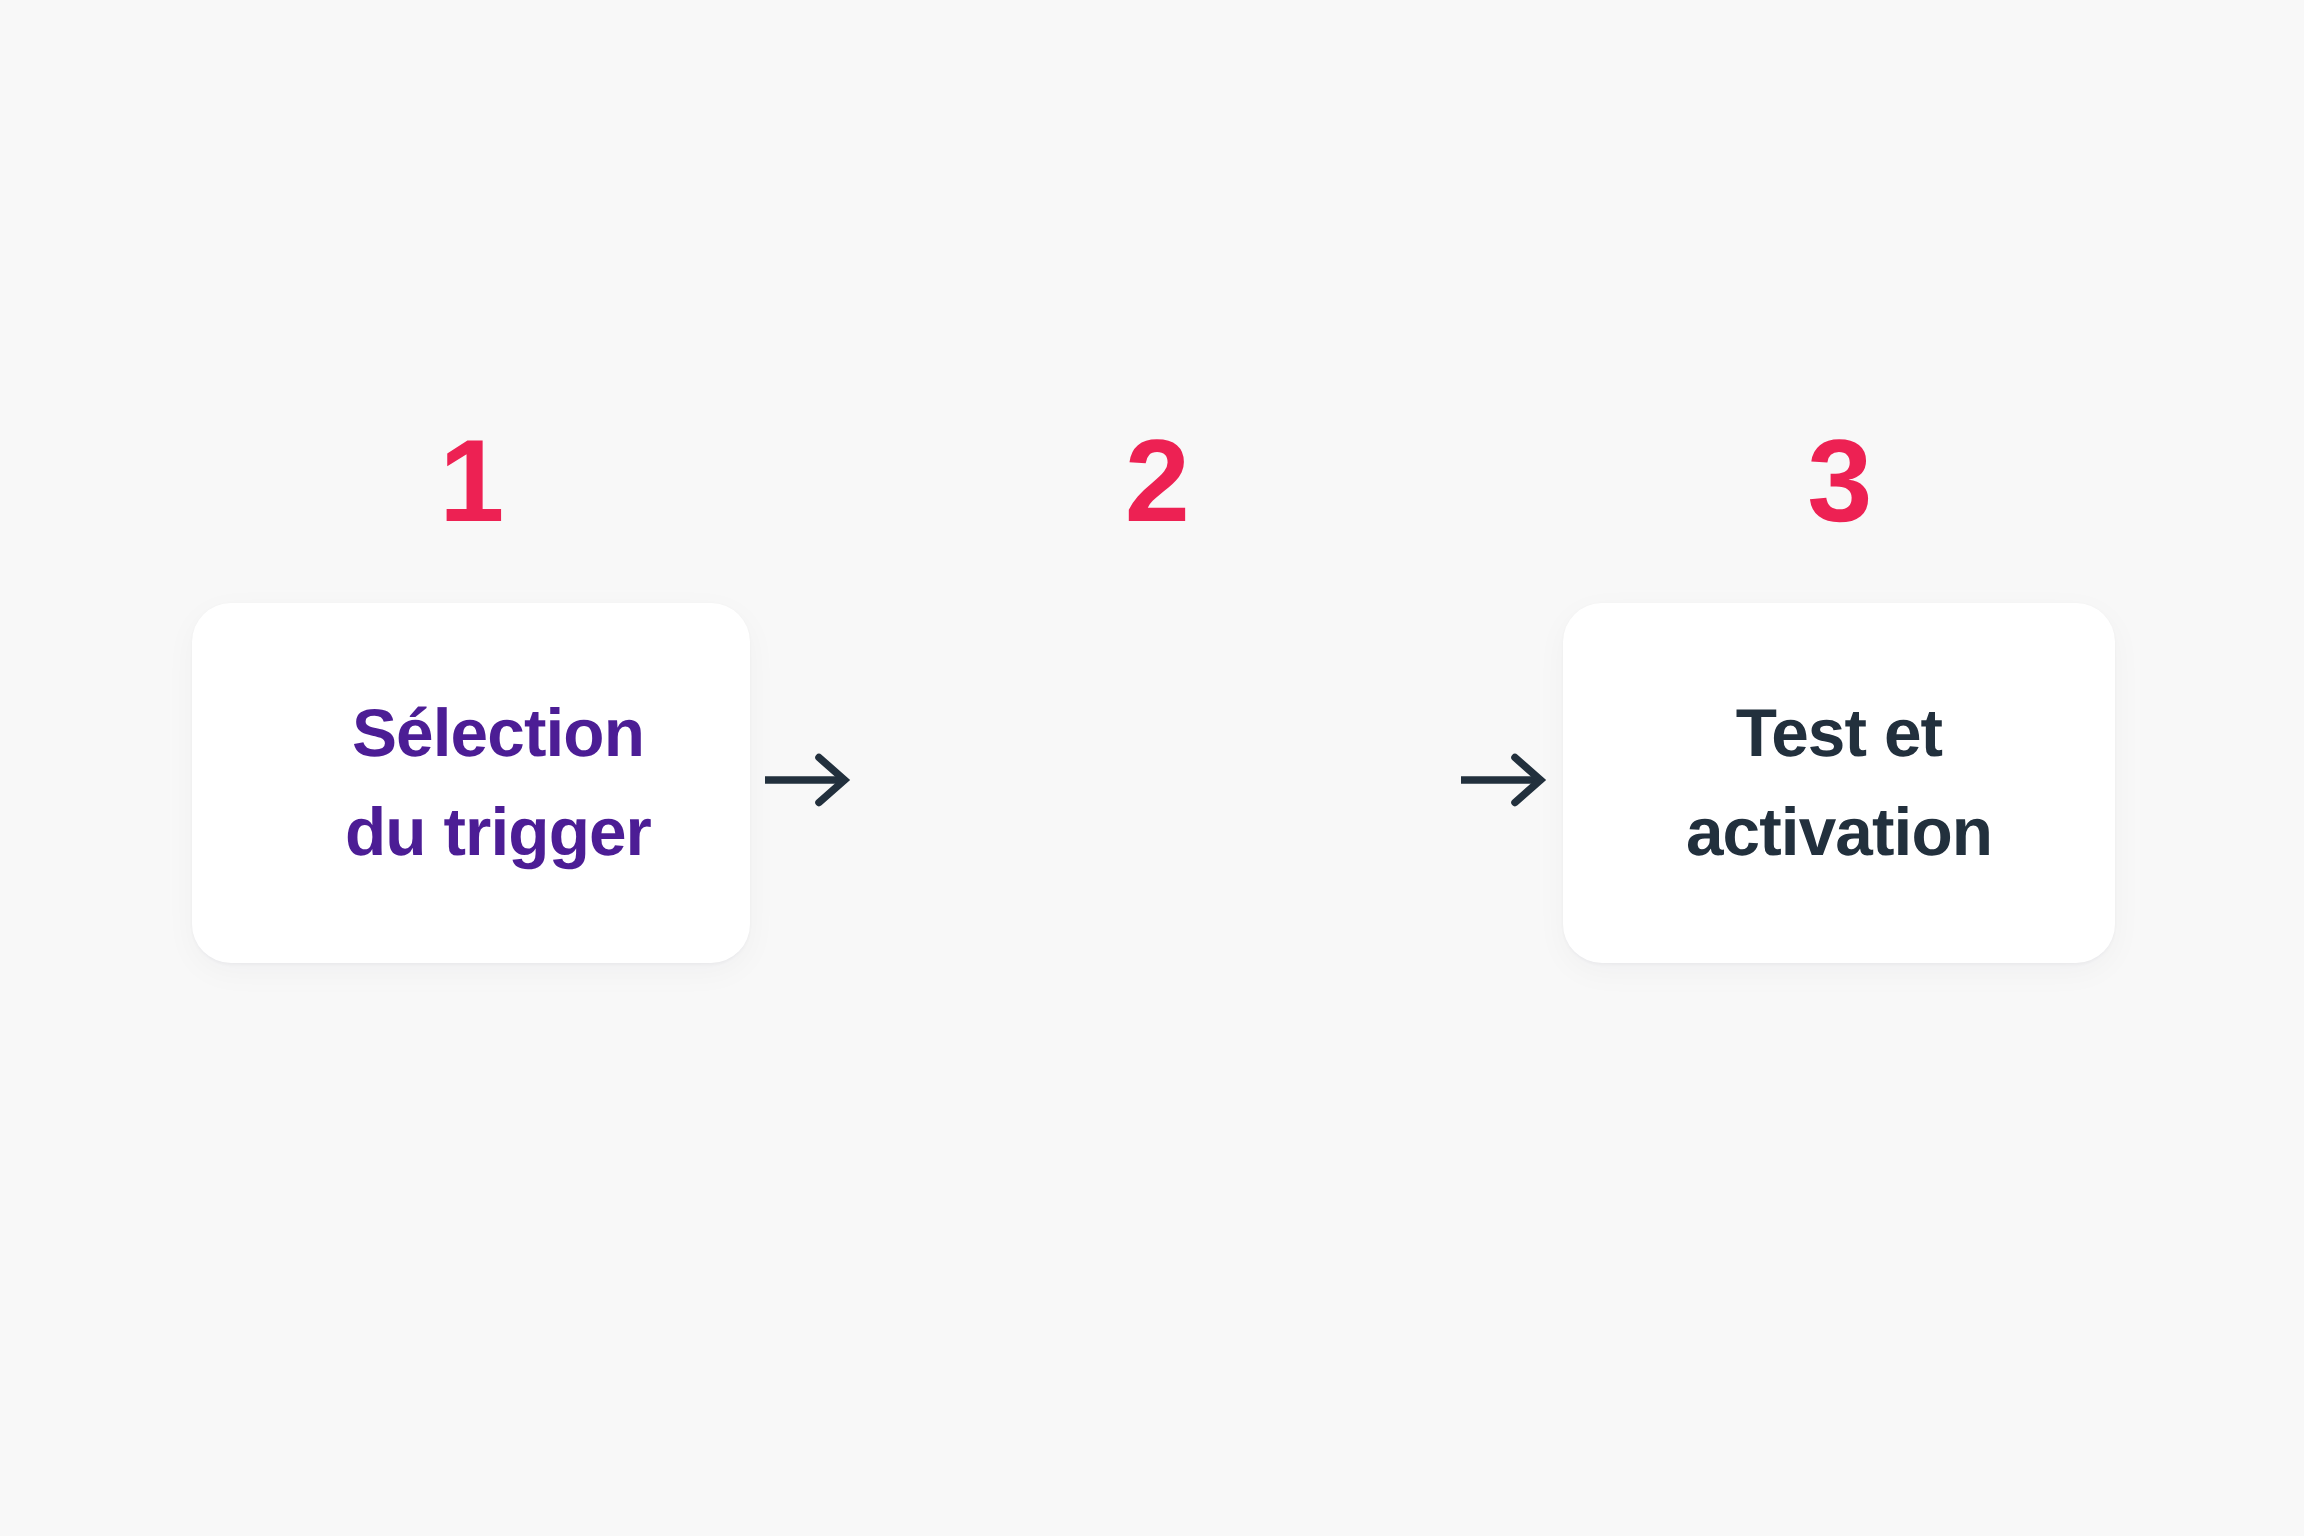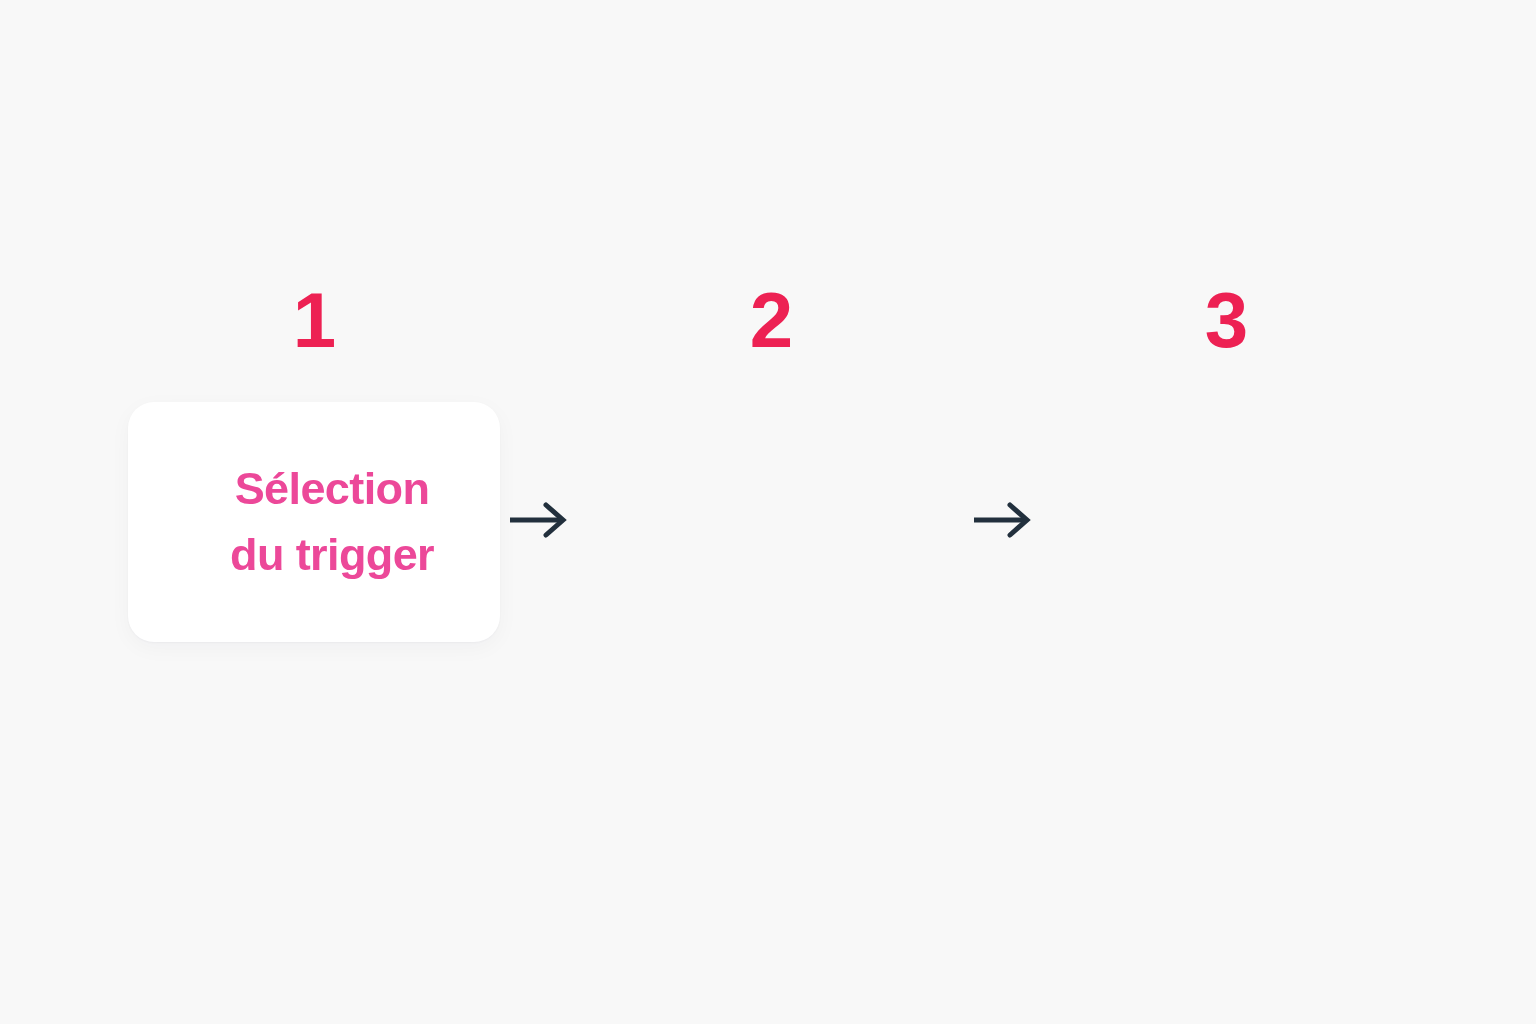--- a/index.html
+++ b/index.html
@@ -96,21 +96,21 @@
 </head>
 <body style="background: rgb(248, 248, 248);">
 
 <div class="stage">
 
   <div class="flow">
 
     <div class="step step-1">
       <div class="step-number" style="color: rgb(237, 33, 83);">1</div>
       <div class="step-card" style="background: rgb(255, 255, 255);">
-        <div class="step-card-label" style="color: #ec4899; margin-left: 36px;">Sélection
+        <div class="step-card-label" style="color: #4c1d95; margin-left: 36px;">Sélection
 du trigger</div>
       </div>
     </div>
 
     <div class="connector">
       <span>
         <svg width="62" height="40" viewBox="0 0 62 40" fill="none" xmlns="http://www.w3.org/2000/svg" aria-hidden="true">
           <line x1="2" y1="20" x2="52" y2="20" stroke="#22303d" stroke-width="5" stroke-linecap="butt"></line>
           <polyline points="38,5 55,20 38,35" stroke="#22303d" stroke-width="5" fill="none" stroke-linecap="round" stroke-linejoin="miter"></polyline>
         </svg>
@@ -125,16 +125,20 @@
       <span>
         <svg width="62" height="40" viewBox="0 0 62 40" fill="none" xmlns="http://www.w3.org/2000/svg" aria-hidden="true">
           <line x1="2" y1="20" x2="52" y2="20" stroke="#22303d" stroke-width="5" stroke-linecap="butt"></line>
           <polyline points="38,5 55,20 38,35" stroke="#22303d" stroke-width="5" fill="none" stroke-linecap="round" stroke-linejoin="miter"></polyline>
         </svg>
       </span>
     </div>
 
     <div class="step step-3">
       <div class="step-number" style="color: rgb(237, 33, 83);">3</div>
+      <div class="step-card" style="background: rgb(255, 255, 255);">
+        <div class="step-card-label" style="color: rgb(34, 48, 61);">Test et
+activation</div>
+      </div>
     </div>
 
   </div>
 </div>
 
 </body></html>

